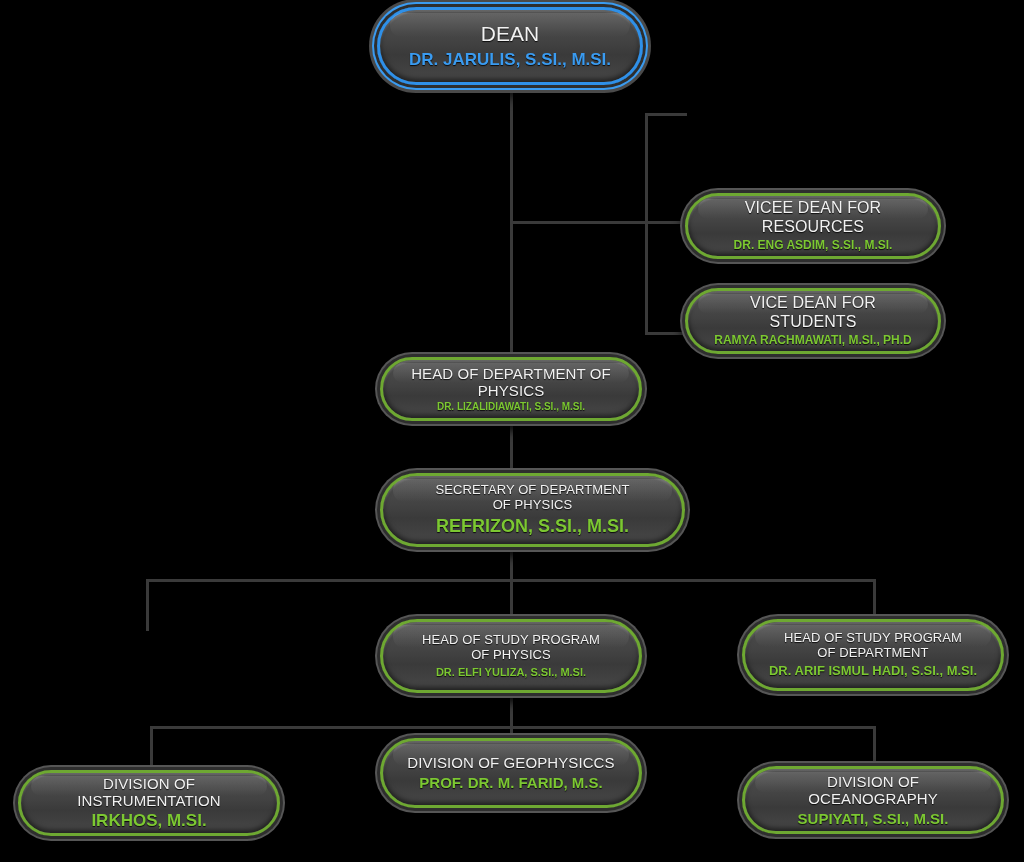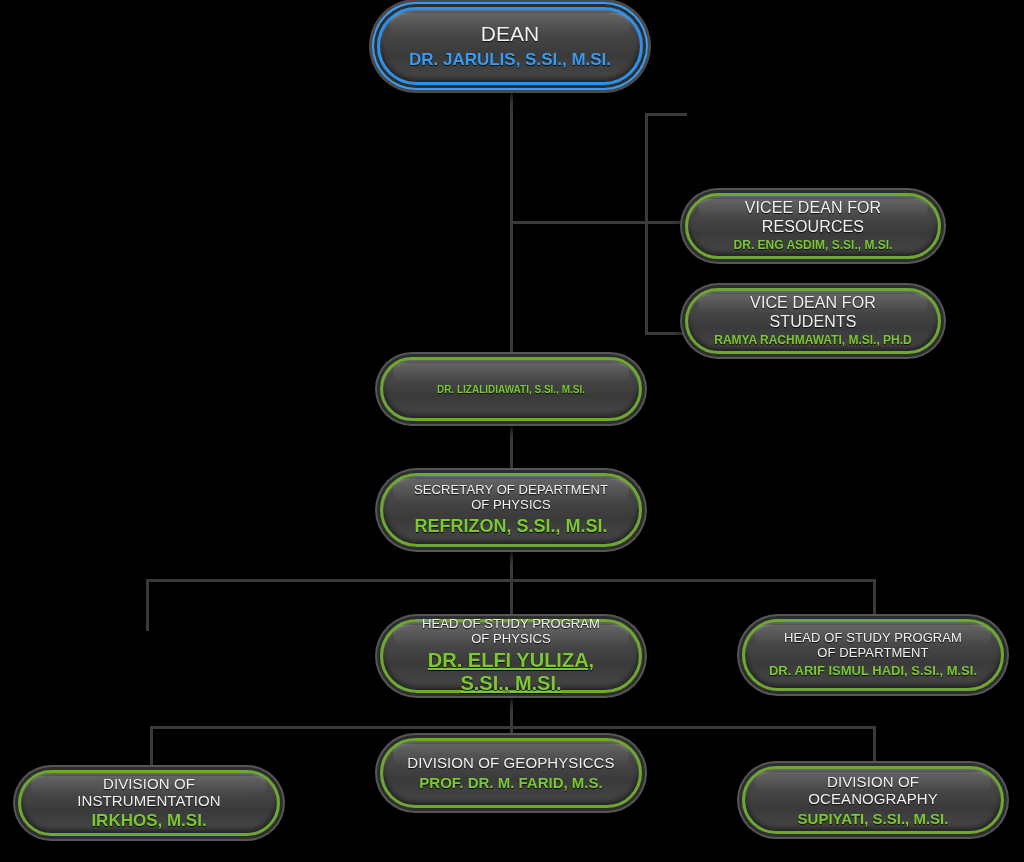--- a/index.html
+++ b/index.html
@@ -109,21 +109,21 @@
   .t-head .title  { font-size: 15px; }
   .t-head .name   { font-size: 10px; margin-top: 2px; }
 
   .t-sec .title   { font-size: 13px; }
   .t-sec .name    { font-size: 18px; margin-top: 3px; }
 
   .t-lab .title   { font-size: 16px; }
   .t-lab .name    { font-size: 13px; margin-top: 7px; }
 
   .t-prog .title  { font-size: 13px; }
-  .t-prog .name   { font-size: 20px; margin-top: 3px; text-decoration: underline; }
+  .t-prog .name   { font-size: 11px; margin-top: 3px; }
 
   .t-prog-sm .title { font-size: 13px; }
   .t-prog-sm .name  { font-size: 13px; margin-top: 3px; }
 
   .t-div .title   { font-size: 15px; }
   .t-div .name    { font-size: 17px; margin-top: 2px; }
 
   .t-div-sm .title { font-size: 15px; }
   .t-div-sm .name  { font-size: 15px; margin-top: 3px; }
 </style>
@@ -164,24 +164,25 @@
     <span class="title">VICEE DEAN FOR RESOURCES</span>
     <span class="name">DR. ENG ASDIM, S.SI., M.SI.</span>
   </div>
 
   <div class="node t-vice" style="left:685px; top:288px; width:256px; height:66px;">
     <span class="title">VICE DEAN FOR STUDENTS</span>
     <span class="name">RAMYA RACHMAWATI, M.SI., PH.D</span>
   </div>
 
   <div class="node t-head" style="left:380px; top:357px; width:262px; height:64px;">
+    <span class="title">HEAD OF DEPARTMENT OF PHYSICS</span>
     <span class="name">DR. LIZALIDIAWATI, S.SI., M.SI.</span>
   </div>
 
-  <div class="node t-sec" style="left:380px; top:473px; width:262px; height:74px;">
+  <div class="node t-sec" style="left:380px; top:473px; width:305px; height:74px;">
     <span class="title">SECRETARY OF DEPARTMENT</span>
     <span class="title">OF PHYSICS</span>
     <span class="name">REFRIZON, S.SI., M.SI.</span>
   </div>
 
 
   <div class="node t-prog" style="left:380px; top:619px; width:262px; height:74px;">
     <span class="title">HEAD OF STUDY PROGRAM</span>
     <span class="title">OF PHYSICS</span>
     <span class="name">DR. ELFI YULIZA, S.SI., M.SI.</span>

